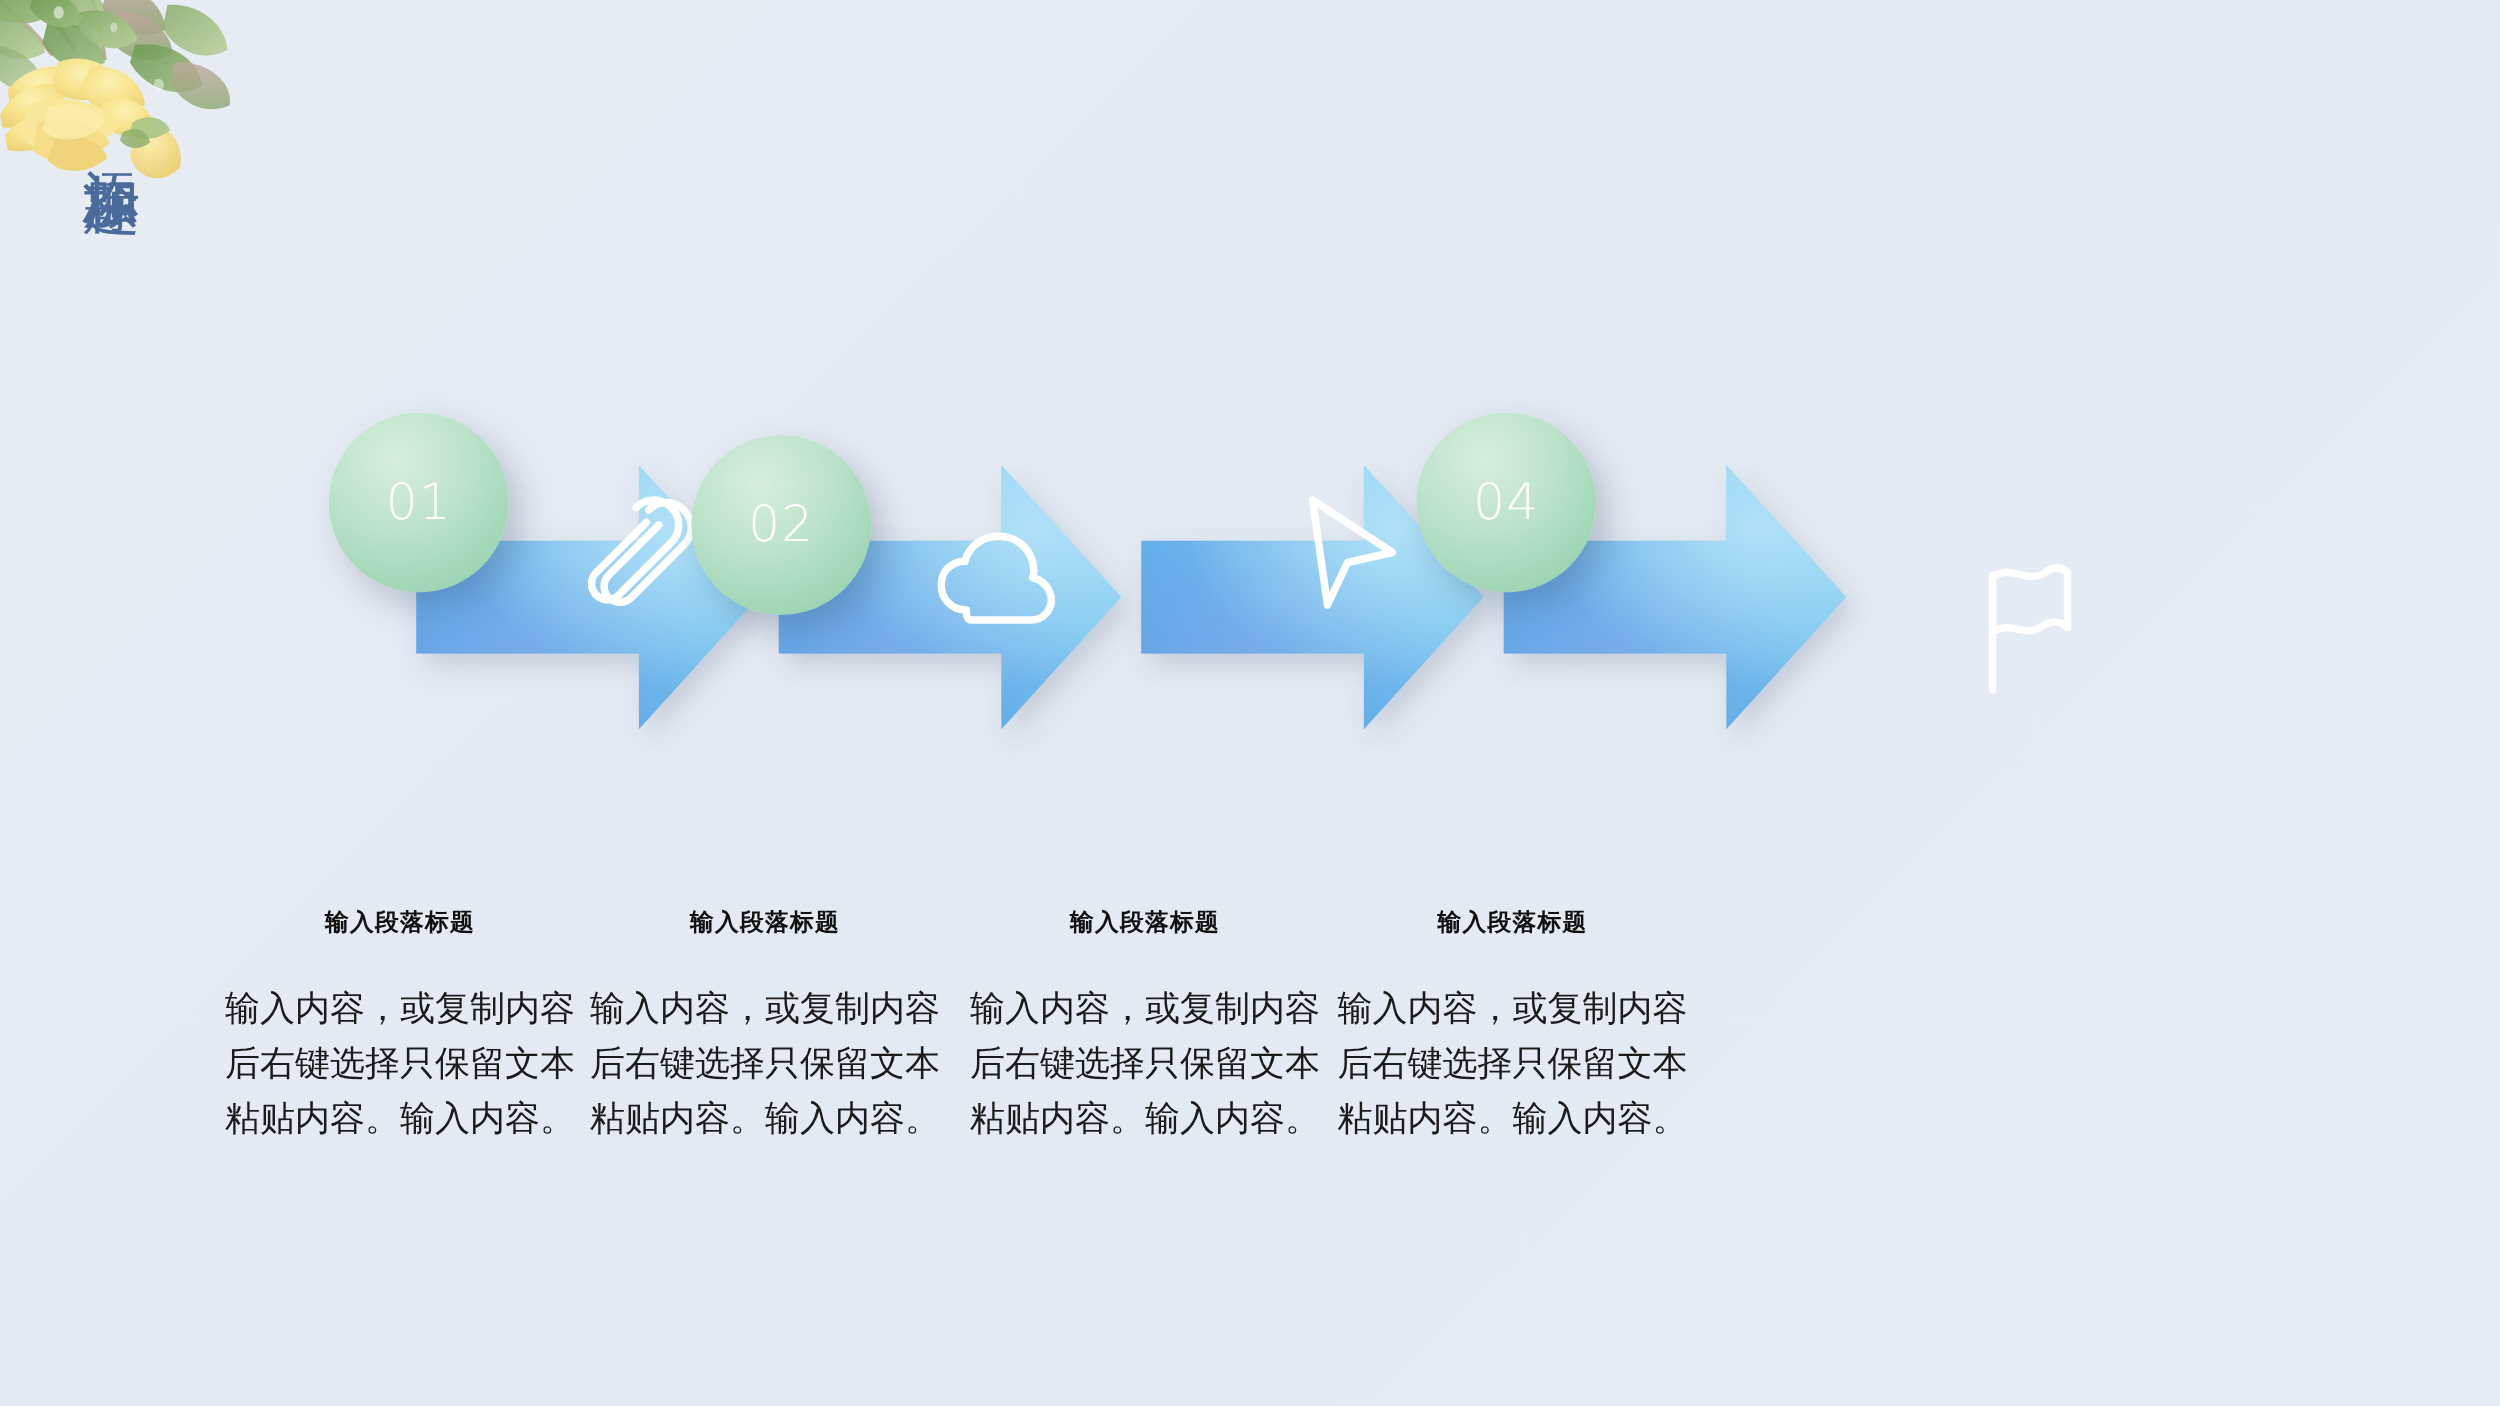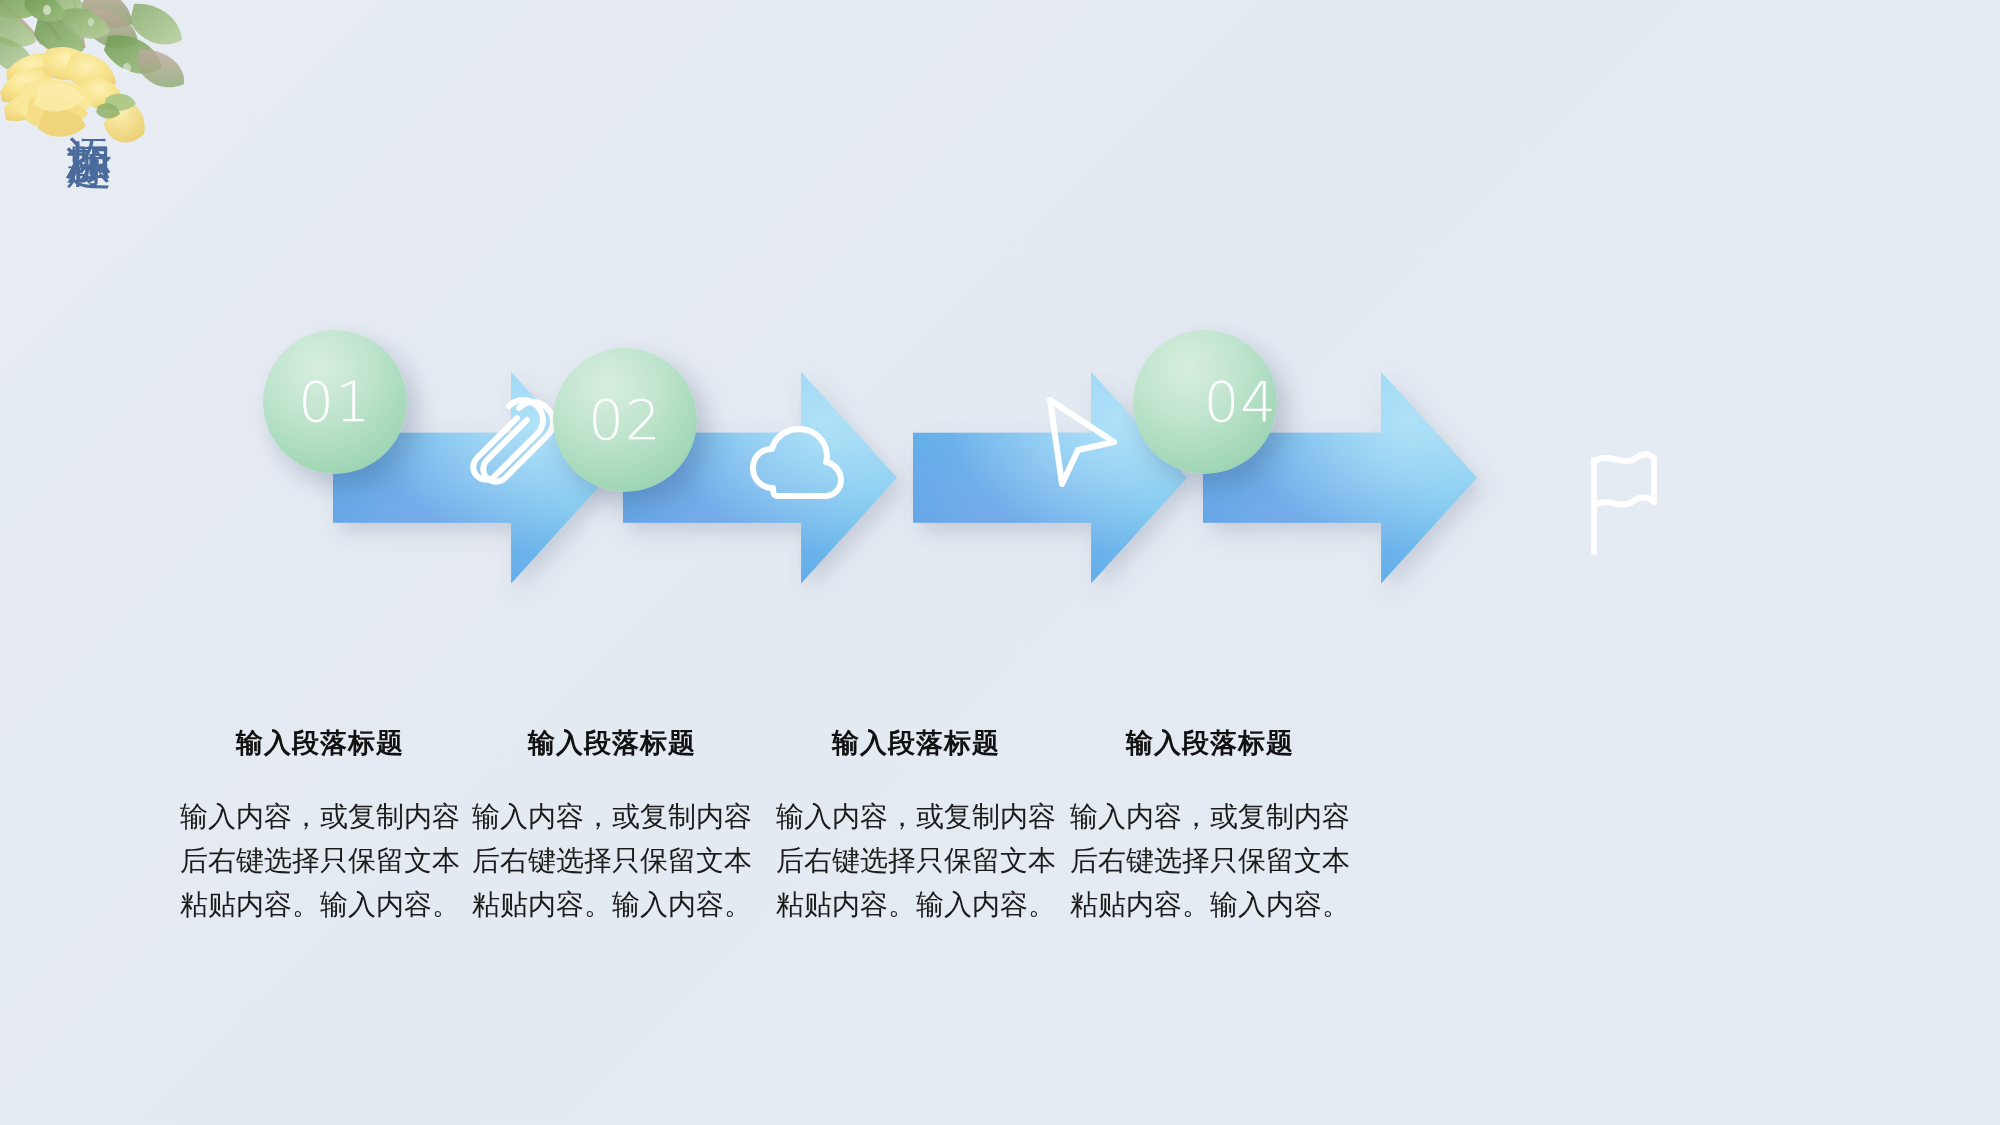--- a/index.html
+++ b/index.html
@@ -74,35 +74,35 @@
   }
   .circle .circ-tex {
     position: absolute;
     inset: 0;
     border-radius: 50%;
   }
   .circle .num {
     position: relative;
     z-index: 3;
     color: #ffffff;
-    font-size: 56px;
+    font-size: 40px;
     font-weight: 300;
     letter-spacing: 1px;
     font-family: "DejaVu Sans", "Liberation Sans", sans-serif;
     line-height: 1;
   }
 
   
   .caption {
     position: absolute;
     width: 300px;
     text-align: center;
   }
   .cap-title {
-    font-size: 27px;
+    font-size: 19px;
     font-weight: bold;
     color: #111111;
     letter-spacing: 1px;
     font-family: "DejaVu Sans", "Liberation Sans", sans-serif;
     margin-bottom: 34px;
     white-space: nowrap;
   }
   .cap-body {
     font-size: 28px;
     line-height: 1.58;
@@ -265,21 +265,21 @@
   </div>
 
   <div class="circle" style="left:553px; top:348px;">
     <span class="circ-tex" style="background:
             radial-gradient(circle at 38% 26%, #d7eede 0%, #bfe4cd 38%, #a6d9ba 68%, #8ecba6 100%),
             linear-gradient(150deg,#b9e3c9,#92cda9);"></span>
     <span class="num">02</span>
   </div>
 
 
-  <div class="circle" style="left:1133px; top:330px;justify-content:flex-end;">
+  <div class="circle" style="left:1133px; top:330px;">
     <span class="circ-tex" style="background:
             radial-gradient(circle at 38% 26%, #d7eede 0%, #bfe4cd 38%, #a6d9ba 68%, #8ecba6 100%),
             linear-gradient(150deg,#b9e3c9,#92cda9);"></span>
     <span class="num">04</span>
   </div>
 
   <div class="caption" style="left:170px; top:725px;">
     <div class="cap-title">输入段落标题</div>
     <div class="cap-body">输入内容，或复制内容后右键选择只保留文本粘贴内容。输入内容。</div>
   </div>

